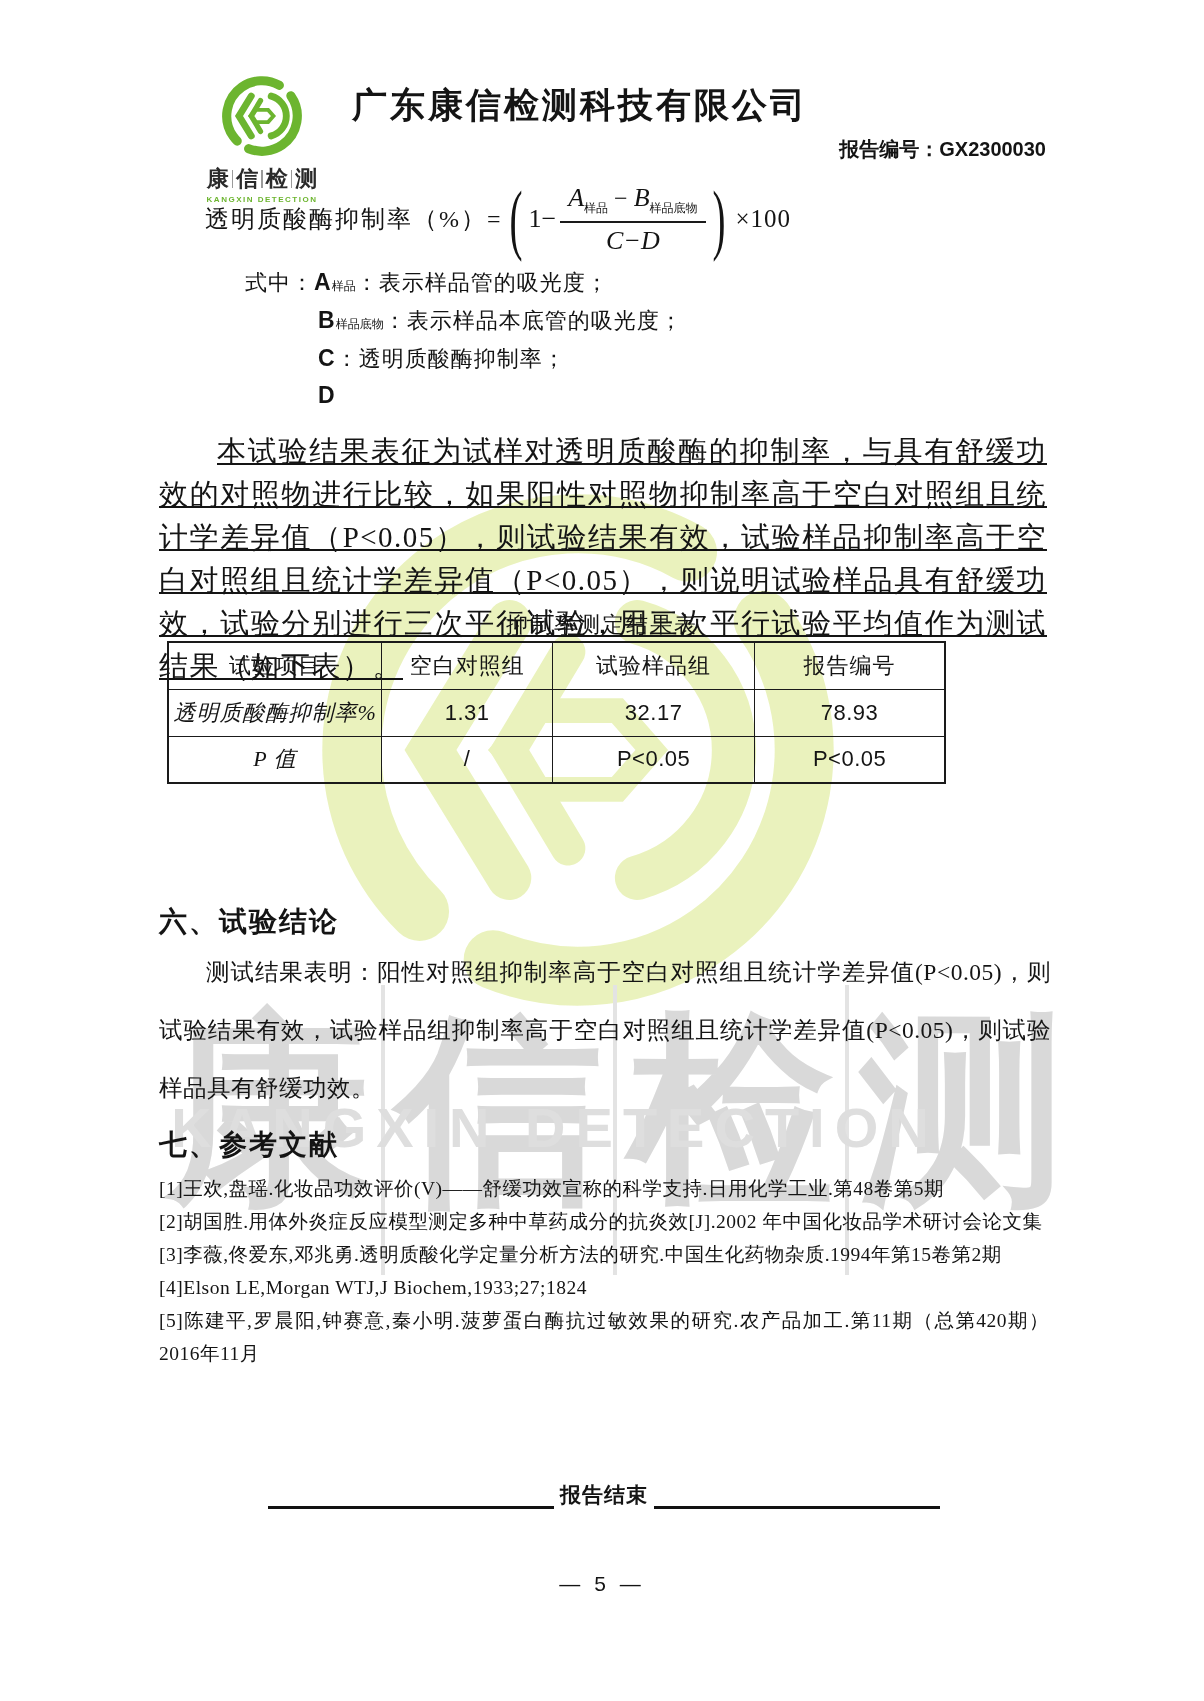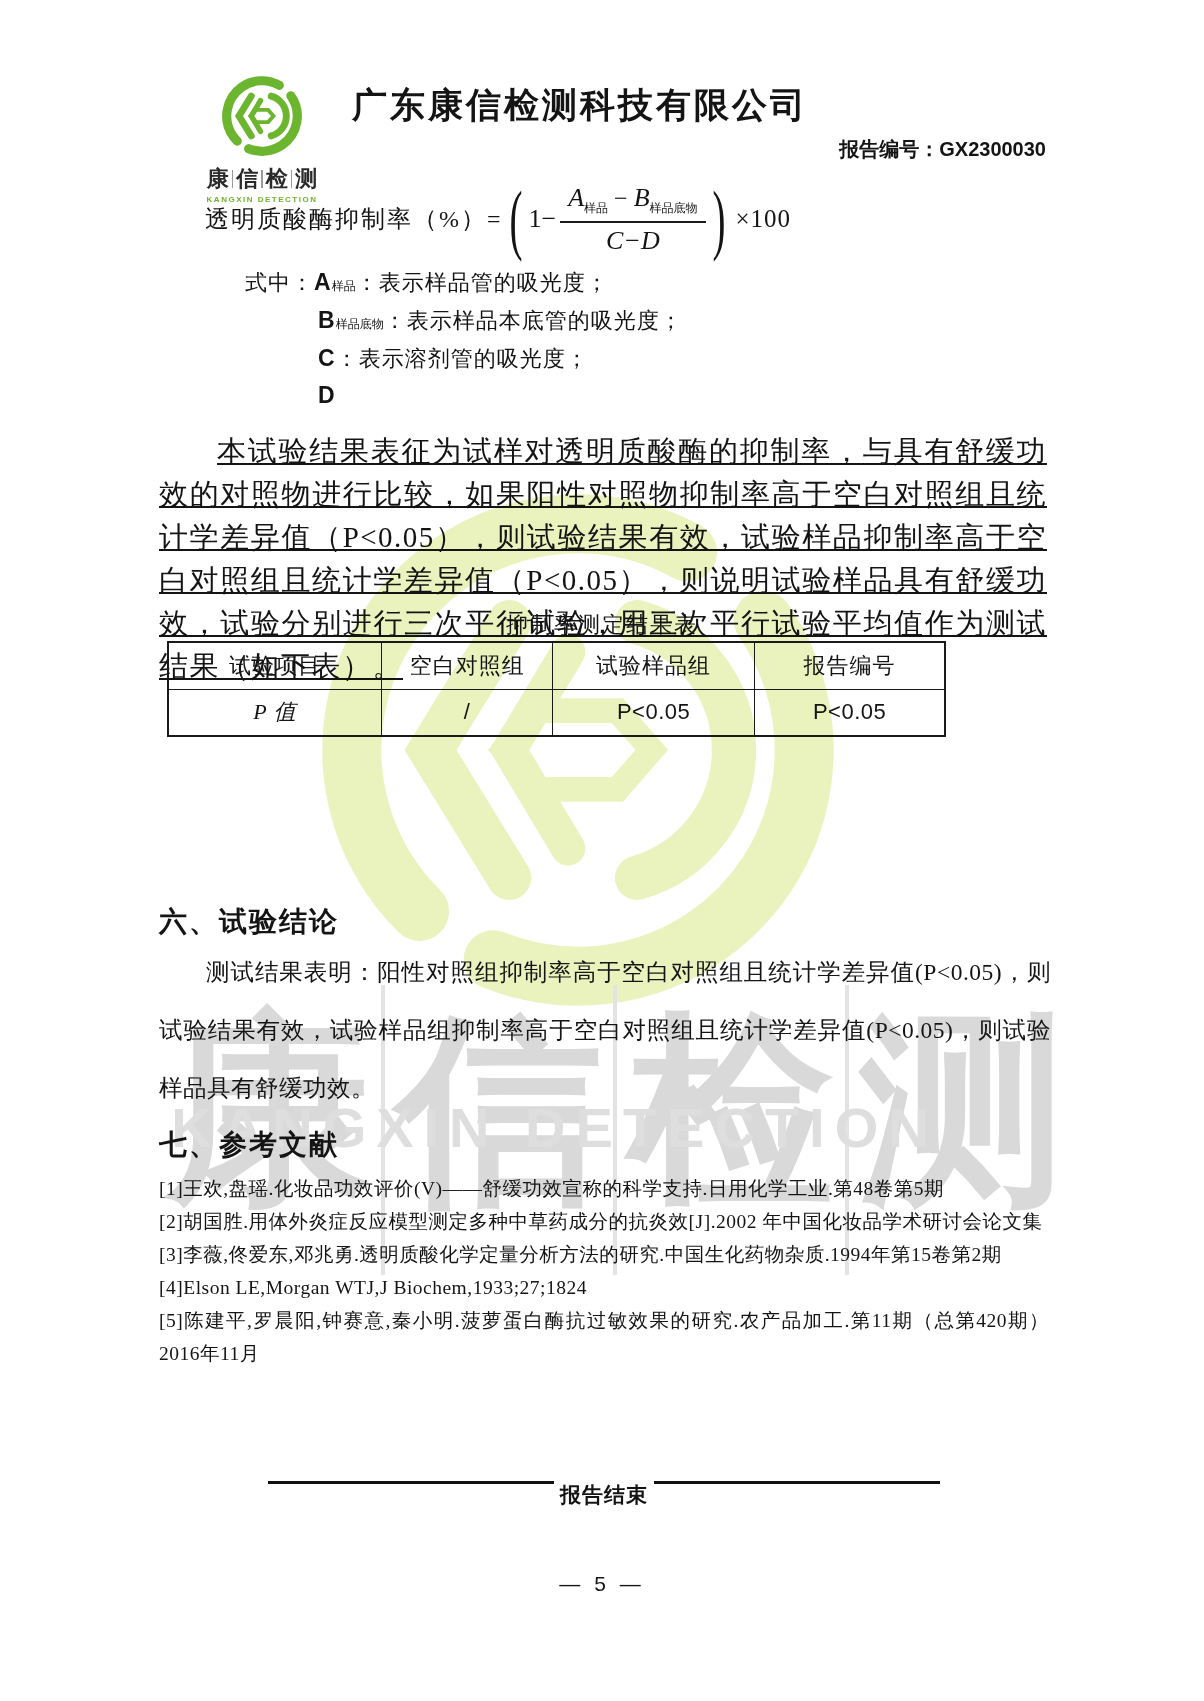--- a/index.html
+++ b/index.html
@@ -154,21 +154,21 @@
   .references { position: absolute; left: 159px; top: 1172px; width: 890px; }
   .ref-item {
     font-size: 19.5px; line-height: 33px;
     letter-spacing: 0.5px;
     text-align: justify;
   }
 
   
   .end-divider {
     position: absolute; left: 268px; top: 1481px; width: 672px;
-    display: flex; align-items: flex-start;
+    display: flex; align-items: flex-end;
   }
   .end-divider .rule { flex: 1; height: 3px; background: #111; }
   .end-divider .label { padding: 0 6px; font-size: 21px; font-weight: bold; letter-spacing: 1px; }
   .page-no {
     position: absolute; left: 0; top: 1572px; width: 1204px;
     text-align: center;
     font-family: "Liberation Sans", sans-serif;
     font-size: 21px; letter-spacing: 4px;
   }
 </style>
@@ -244,21 +244,21 @@
           <sub>样品</sub>
           <span>：表示样品管的吸光度；</span>
       </div>
       <div class="def-line indented">
         <span class="def-var">B</span>
           <sub>样品底物</sub>
           <span>：表示样品本底管的吸光度；</span>
       </div>
       <div class="def-line indented">
         <span class="def-var">C</span>
-          <span>：表示溶剂管的吸光度；</span>
+          <span>：透明质酸酶抑制率；</span>
       </div>
       <div class="def-line indented">
         <span class="def-var">D</span>
       </div>
     </div>
 
     <div class="body-par">本试验结果表征为试样对透明质酸酶的抑制率，与具有舒缓功效的对照物进行比较，如果阳性对照物抑制率高于空白对照组且统计学差异值（P&lt;0.05），则试验结果有效，试验样品抑制率高于空白对照组且统计学差异值（P&lt;0.05），则说明试验样品具有舒缓功效，试验分别进行三次平行试验，用三次平行试验平均值作为测试结果（如下表）。</div>
 
     <div class="tbl-title">抑制率测定结果表</div>
     <table class="results">
@@ -269,20 +269,26 @@
           <col style="width:24.5%">
       </colgroup>
       <tbody>
         <tr>
           <td>试验项目</td>
           <td>空白对照组</td>
           <td>试验样品组</td>
           <td>报告编号</td>
         </tr>
         <tr>
+          <td class="firstcol">透明质酸酶抑制率%</td>
+          <td class="num">1.31</td>
+          <td class="num">32.17</td>
+          <td class="num">78.93</td>
+        </tr>
+        <tr>
           <td class="firstcol">P 值</td>
           <td class="num">/</td>
           <td class="num">P&lt;0.05</td>
           <td class="num">P&lt;0.05</td>
         </tr>
       </tbody>
     </table>
 
     <div class="sec-heading six">六、试验结论</div>
     <div class="conclusion-par">测试结果表明：阳性对照组抑制率高于空白对照组且统计学差异值(P&lt;0.05)，则试验结果有效，试验样品组抑制率高于空白对照组且统计学差异值(P&lt;0.05)，则试验样品具有舒缓功效。</div>

